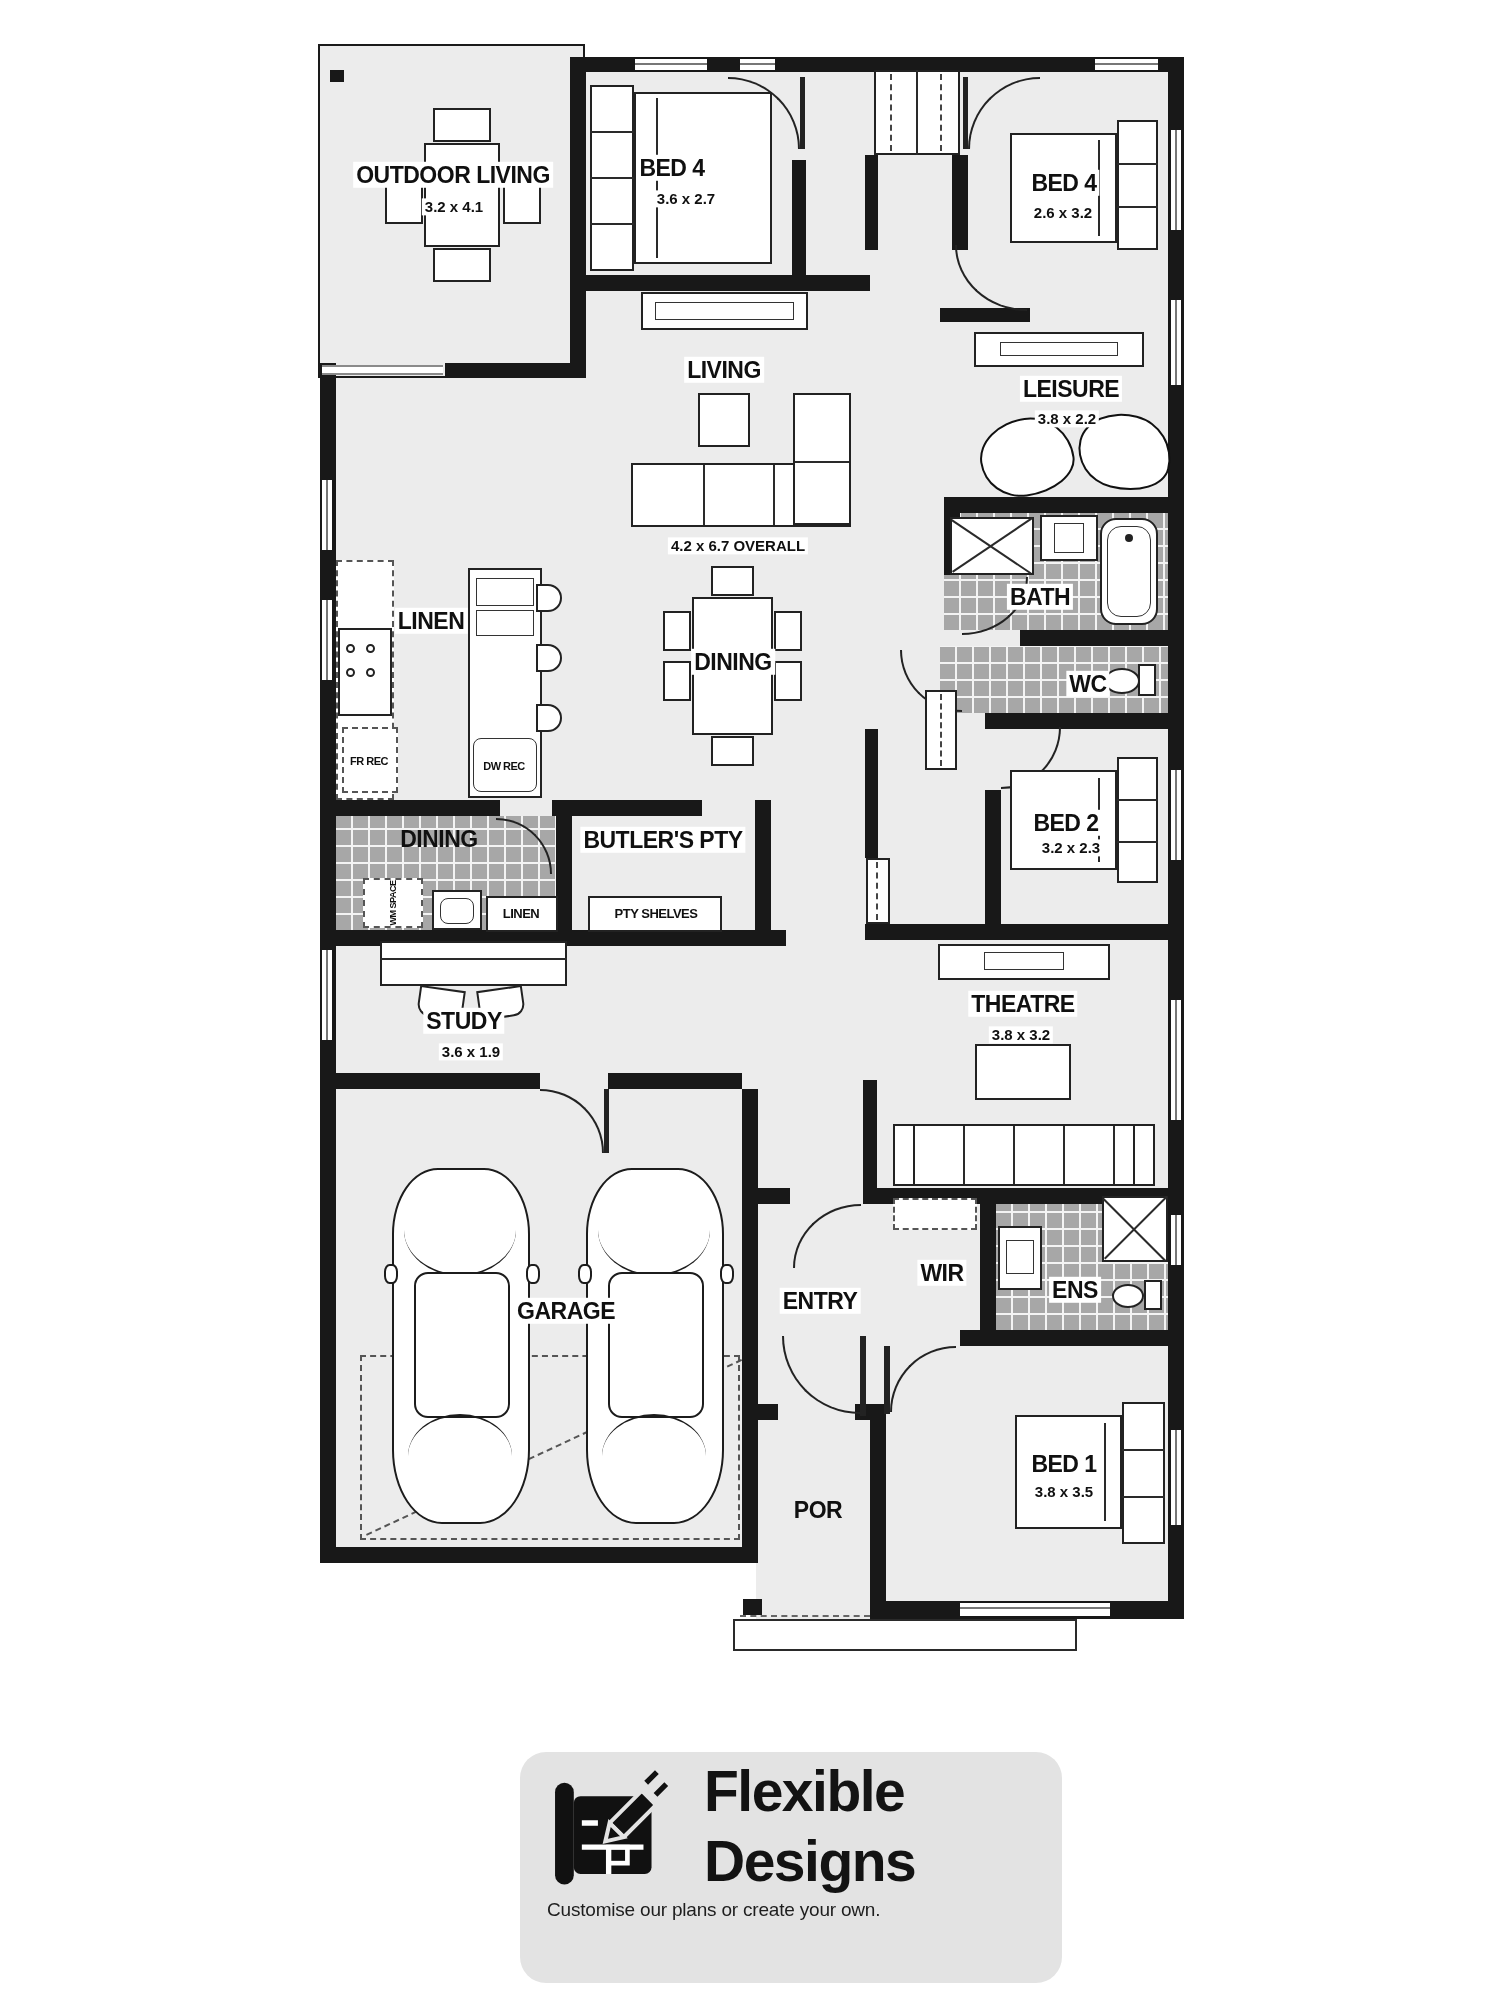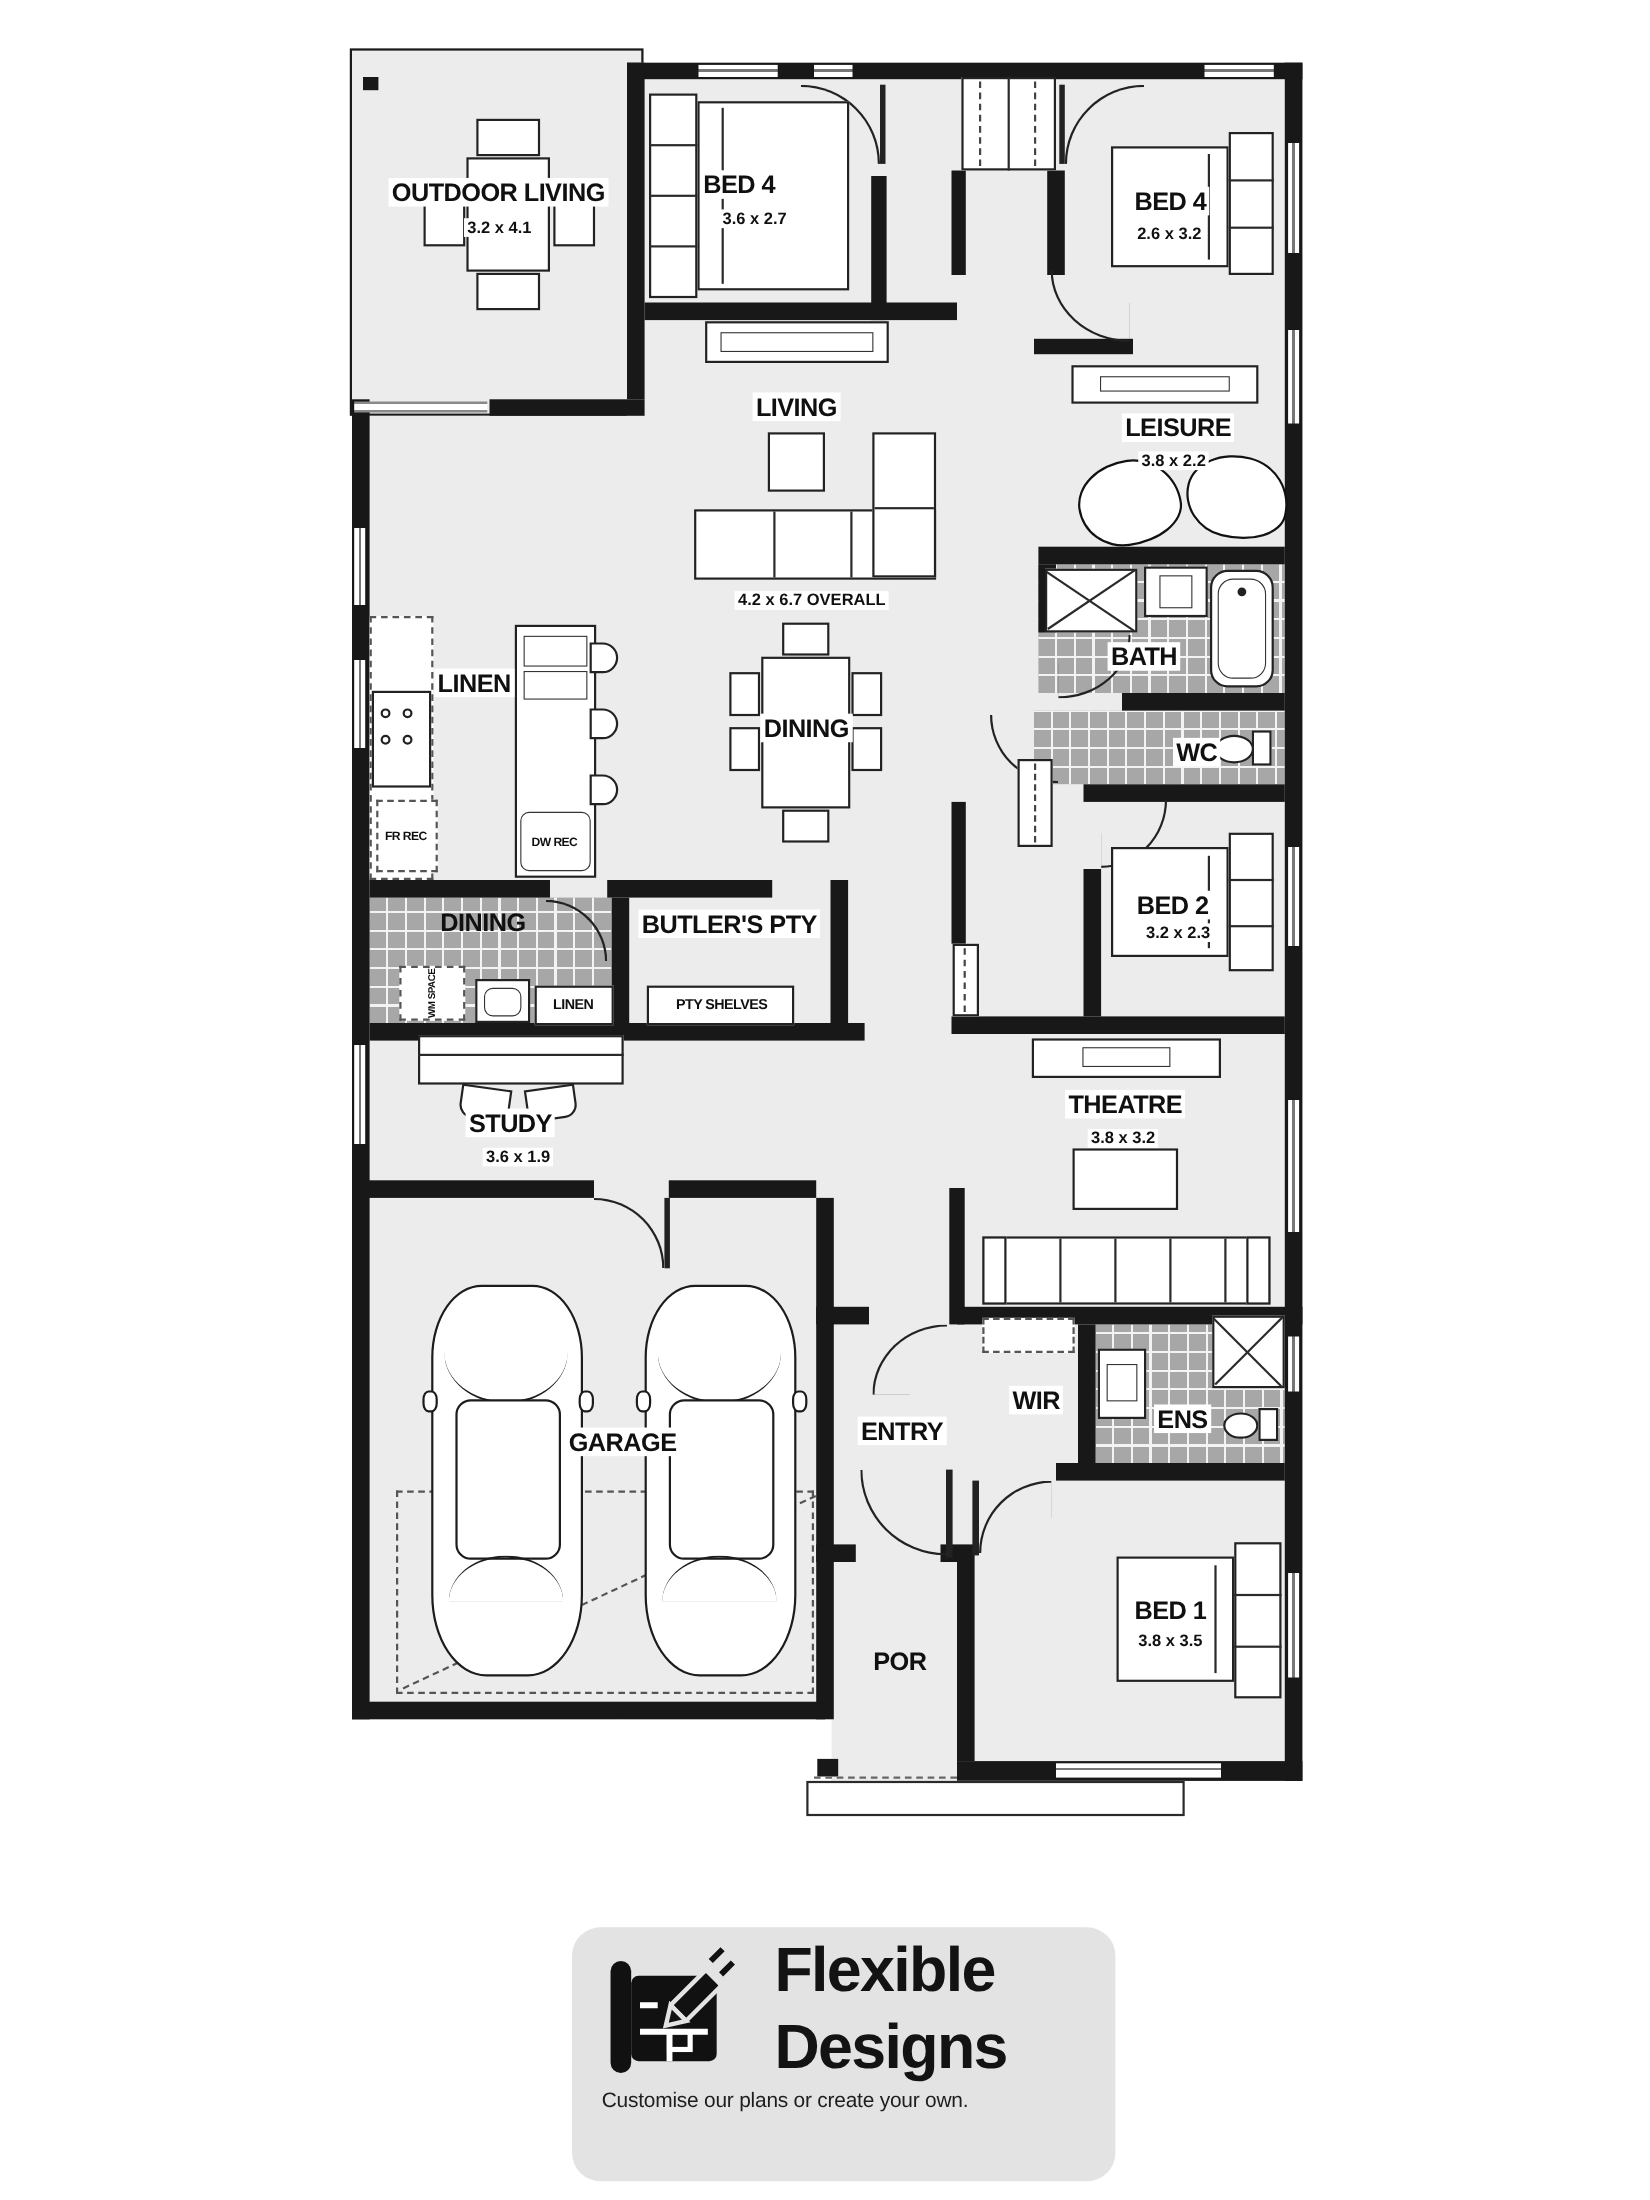--- a/index.html
+++ b/index.html
@@ -38,21 +38,21 @@
   .car .bd{position:absolute;inset:0;background:#fff;border:2.5px solid #1c1c1c;
            border-radius:46px 46px 50px 50px/66px 66px 74px 74px}
   .car .rf{position:absolute;left:22px;top:104px;width:92px;height:142px;background:#fff;
            border:2px solid #1c1c1c;border-radius:14px}
   .car .ws{position:absolute;left:12px;top:62px;width:112px;height:44px;
            border-bottom:2px solid #1c1c1c;border-radius:0 0 50% 50%/0 0 100% 100%}
   .car .rw{position:absolute;left:16px;top:246px;width:104px;height:40px;
            border-top:2px solid #1c1c1c;border-radius:50% 50% 0 0/100% 100% 0 0}
   .car .mr{position:absolute;width:10px;height:16px;background:#fff;border:2px solid #1c1c1c;border-radius:40%}
   
-  .card{position:absolute;left:520px;top:1752px;width:494px;height:231px;background:#e3e3e3;border-radius:26px;z-index:6}
+  .card{position:absolute;left:520px;top:1752px;width:542px;height:231px;background:#e3e3e3;border-radius:26px;z-index:6}
   .brand{position:absolute;left:184px;top:4px;font-weight:bold;font-size:57px;line-height:70px;
          letter-spacing:-1.5px;color:#131313}
   .tags{position:absolute;left:27px;top:140px;width:510px;font-size:19px;letter-spacing:-.2px;
         color:#1e1e1e;line-height:36px}
 </style>
 </head>
 <body>
 
 <div class="floor" style="left:318px;top:44px;width:267px;height:334px;border:2px solid #1a1a1a;box-sizing:border-box"></div>
 <div class="floor" style="left:320px;top:378px;width:440px;height:1185px"></div>

